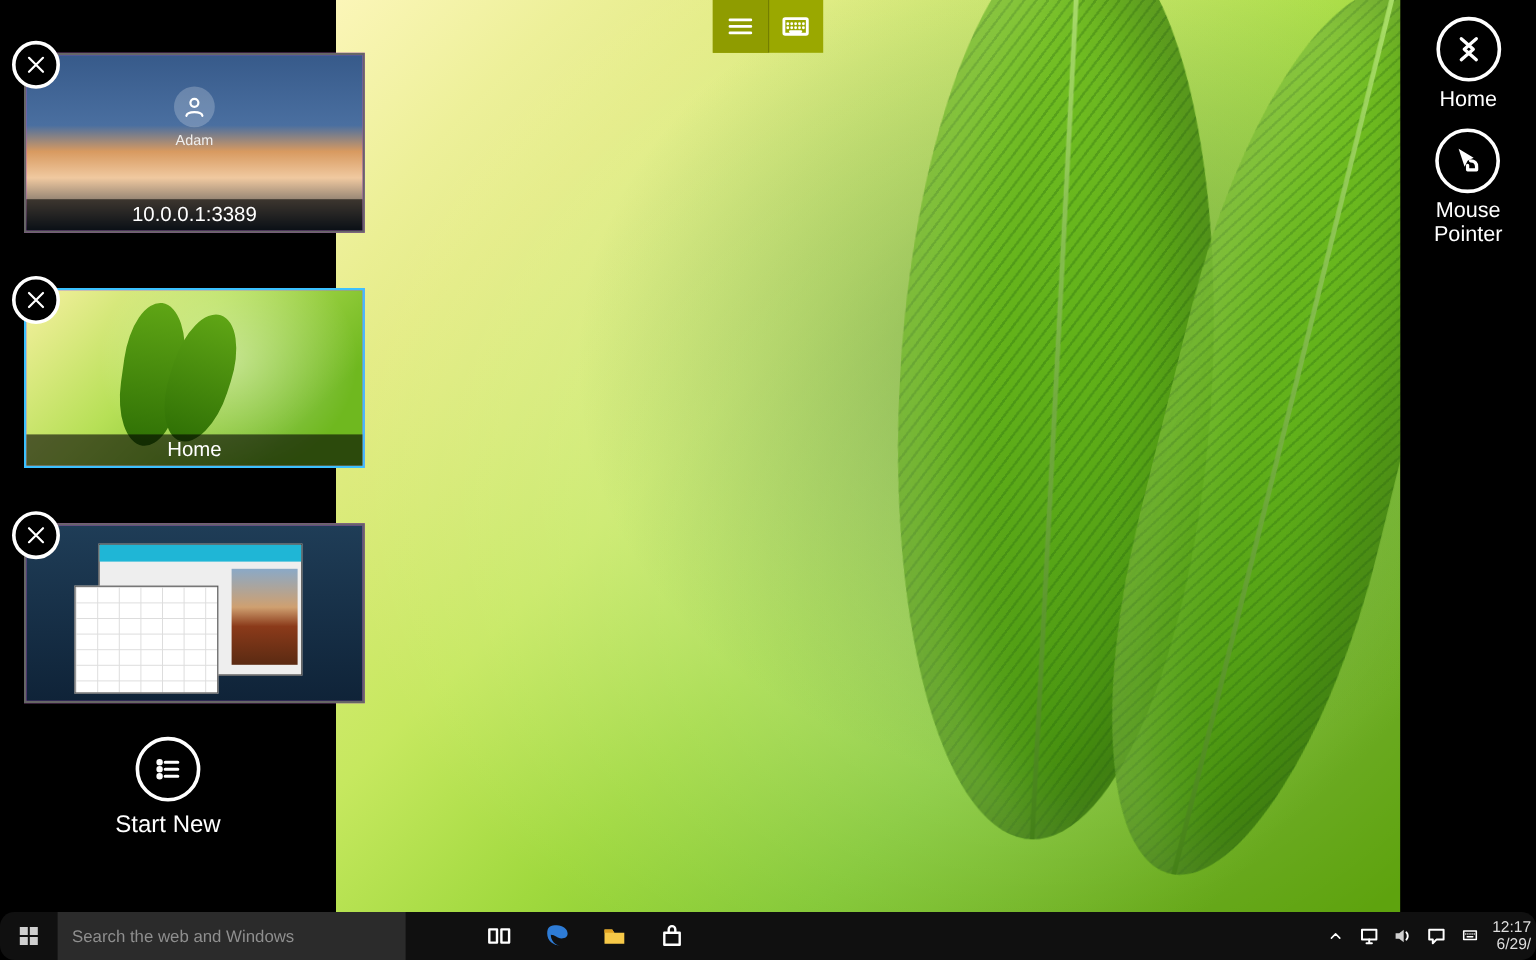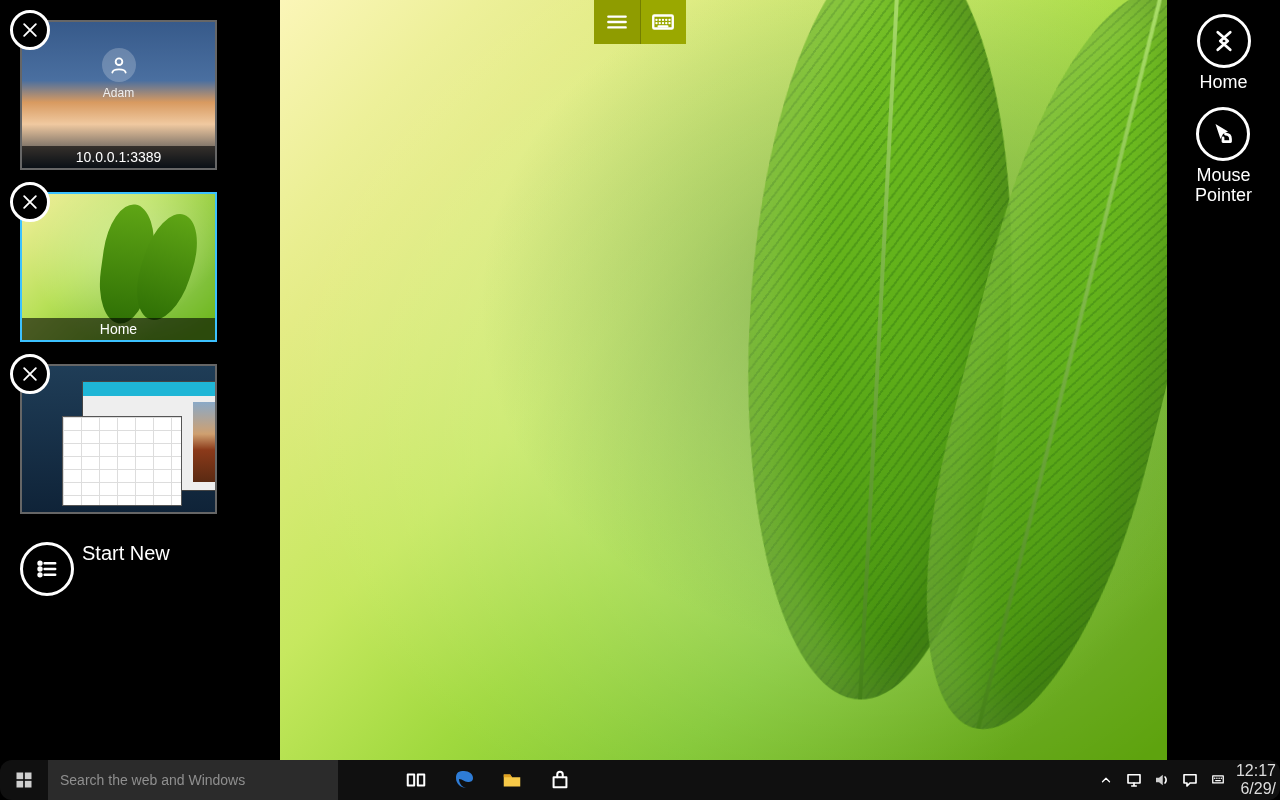--- a/index.html
+++ b/index.html
@@ -42,29 +42,29 @@
   .leaf.l2 { left: 690px; top: -20px; width: 200px; transform: rotate(14deg) skewY(-6deg); opacity:0.85; }
 
   
   .left-panel {
     position: absolute; left: 0; top: 0; width: 280px; height: 760px;
     background: rgba(0,0,0,0.96);
     padding: 20px;
     display: flex; flex-direction: column; gap: 22px;
   }
   .thumb {
-    position: relative; width: 197px; height: 150px;
-    border: 2px solid #666; background: #d946ef; cursor: pointer;
+    position: relative; width: 284px; height: 150px;
+    border: 2px solid #666; background: #d946ef; cursor: pointer; margin-top: 24px;
   }
   .thumb.selected { border-color: #3cc1ff; }
   .thumb .preview { position: absolute; inset: 0; overflow: hidden; }
   .thumb .caption {
     position: absolute; left: 0; right: 0; bottom: 0;
     background: rgba(0,0,0,0.6);
-    color: #fff; font-size: 14px; text-align: center; padding: 3px 0;
+    color: #fff; font-size: 17px; text-align: center; padding: 3px 0;
   }
   .close-btn {
     position: absolute; left: -2px; top: -2px; transform: translate(-25%,-25%);
     width: 40px; height: 40px; border-radius: 50%;
     background: #000; border: 3px solid #fff; color: #fff;
     display: flex; align-items: center; justify-content: center;
     cursor: pointer;
     z-index: 5;
   }
   .close-btn svg { width: 20px; height: 20px; }
@@ -108,21 +108,21 @@
     background:linear-gradient(180deg,#8aa9c7 0%,#cfa070 40%,#8b3a1a 60%,#5a2a12 100%);}
   .pv3 .win2 {
     position:absolute; left:40px; top:50px; width:120px; height:90px; background:#fff; border:1px solid #555;
     background-image:
       linear-gradient(#ddd 1px,transparent 1px),
       linear-gradient(90deg,#ddd 1px,transparent 1px);
     background-size:18px 13px;
   }
 
   .start-new {
-    display:flex; flex-direction:row; gap:8px;
+    display:flex; flex-direction:column; align-items:center; gap:8px;
     color:#fff; cursor:pointer; margin-top:6px;
   }
   .start-new .circ{
     width:54px;height:54px;border:3px solid #fff;border-radius:50%;
     display:flex;align-items:center;justify-content:center;
   }
   .start-new .label{ font-size:20px; }
 
   
   .top-tab {
@@ -166,21 +166,21 @@
   .taskbar .app {
     width:48px; display:flex;align-items:center;justify-content:center; cursor:pointer;
   }
   .taskbar .spacer{ flex:1;}
   .taskbar .tray {
     display:flex; align-items:center; gap:8px; padding:0 4px;
   }
   .taskbar .tray .ic{ width:20px; height:20px; display:flex;align-items:center;justify-content:center; color:#cfcfcf; cursor:pointer;}
   .taskbar .clock{
     display:flex;flex-direction:column;align-items:flex-end;justify-content:center;
-    font-size:16px; line-height:1.1; padding:0 4px; color:#ddd; cursor:pointer;
+    font-size:13px; line-height:1.1; padding:0 4px; color:#ddd; cursor:pointer;
   }
 
   
   .stroke { stroke:#fff; stroke-width:2.2; fill:none; stroke-linecap:round; stroke-linejoin:round;}
 </style>
 </head>
 <body>
 
 <div class="stage">
 

